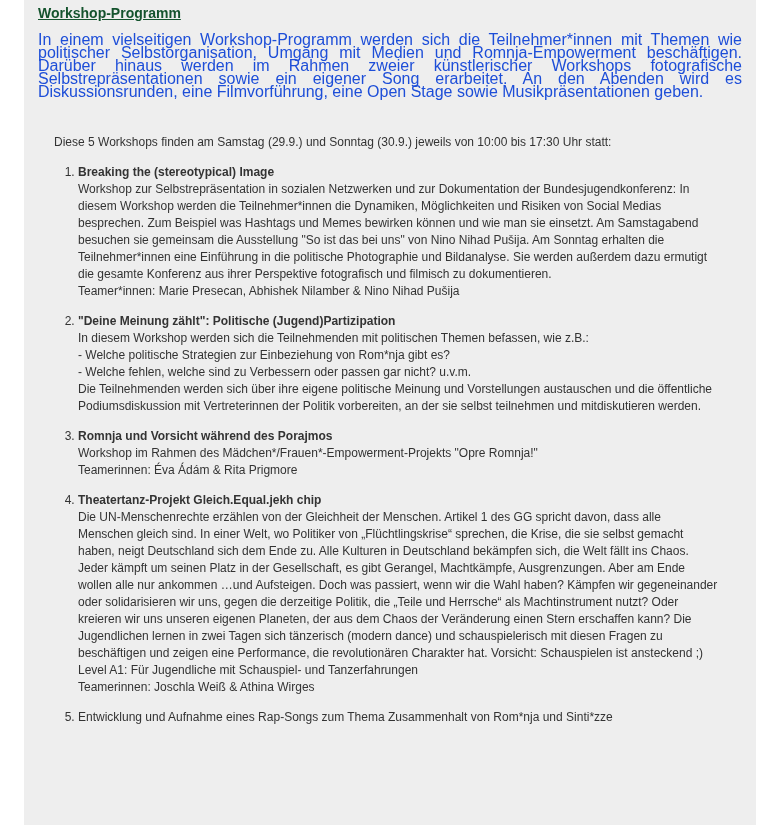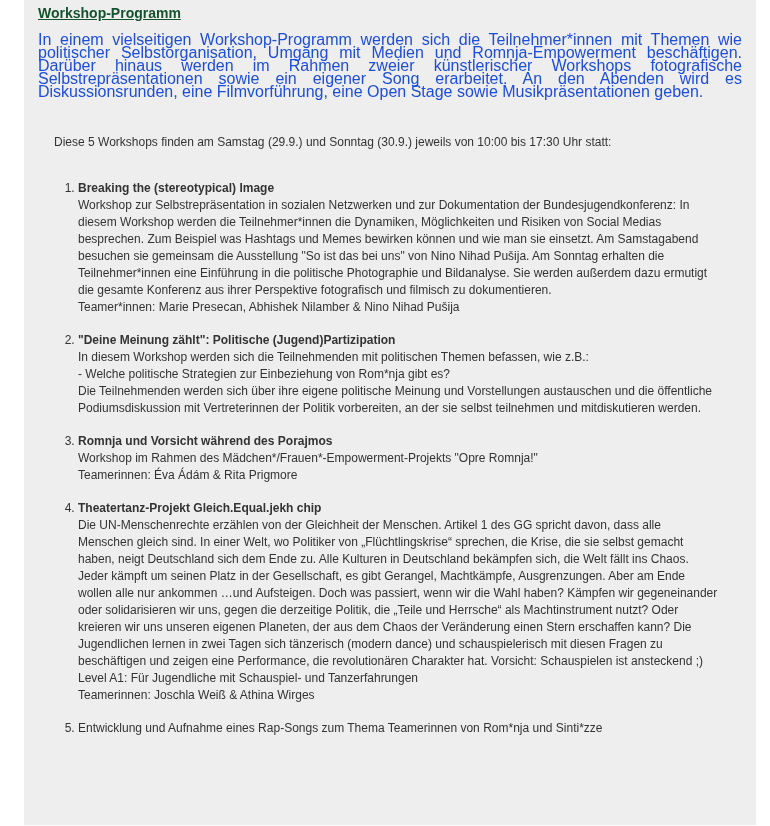--- a/index.html
+++ b/index.html
@@ -52,21 +52,21 @@
       position: absolute;
       top: 164px;
       left: 14px;
       margin: 0;
       padding: 0 0 0 40px;
       width: 640px;
       font-size: 12px;
       line-height: 17px;
     }
     ol.workshops li {
-      margin: 16px 0 13px 0;
+      margin: 0 0 13px 0;
       padding: 0;
     }
     .ws-title {
       font-weight: bold;
       color: #333333;
       display: block;
     }
     .ws-line {
       display: block;
     }
@@ -82,29 +82,30 @@
   <ol class="workshops">
     <li>
       <span class="ws-title">Breaking the (stereotypical) Image</span>
       <span class="ws-line">Workshop zur Selbstrepräsentation in sozialen Netzwerken und zur Dokumentation der Bundesjugendkonferenz: In diesem Workshop werden die Teilnehmer*innen die Dynamiken, Möglichkeiten und Risiken von Social Medias besprechen. Zum Beispiel was Hashtags und Memes bewirken können und wie man sie einsetzt. Am Samstagabend besuchen sie gemeinsam die Ausstellung "So ist das bei uns" von Nino Nihad Pušija. Am Sonntag erhalten die Teilnehmer*innen eine Einführung in die politische Photographie und Bildanalyse. Sie werden außerdem dazu ermutigt die gesamte Konferenz aus ihrer Perspektive fotografisch und filmisch zu dokumentieren.</span>
       <span class="ws-line">Teamer*innen: Marie Presecan, Abhishek Nilamber &amp; Nino Nihad Pušija</span>
     </li>
     <li>
       <span class="ws-title">"Deine Meinung zählt": Politische (Jugend)Partizipation</span>
       <span class="ws-line">In diesem Workshop werden sich die Teilnehmenden mit politischen Themen befassen, wie z.B.:</span>
       <span class="ws-line">- Welche politische Strategien zur Einbeziehung von Rom*nja gibt es?</span>
+      <span class="ws-line">- Welche fehlen, welche sind zu Verbessern oder passen gar nicht? u.v.m.</span>
       <span class="ws-line">Die Teilnehmenden werden sich über ihre eigene politische Meinung und Vorstellungen austauschen und die öffentliche Podiumsdiskussion mit Vertreterinnen der Politik vorbereiten, an der sie selbst teilnehmen und mitdiskutieren werden.</span>
     </li>
     <li>
       <span class="ws-title">Romnja und Vorsicht während des Porajmos</span>
       <span class="ws-line">Workshop im Rahmen des Mädchen*/Frauen*-Empowerment-Projekts "Opre Romnja!"</span>
       <span class="ws-line">Teamerinnen: Éva Ádám &amp; Rita Prigmore</span>
     </li>
     <li>
       <span class="ws-title">Theatertanz-Projekt Gleich.Equal.jekh chip</span>
       <span class="ws-line">Die UN-Menschenrechte erzählen von der Gleichheit der Menschen. Artikel 1 des GG spricht davon, dass alle Menschen gleich sind. In einer Welt, wo Politiker von „Flüchtlingskrise“ sprechen, die Krise, die sie selbst gemacht haben, neigt Deutschland sich dem Ende zu. Alle Kulturen in Deutschland bekämpfen sich, die Welt fällt ins Chaos. Jeder kämpft um seinen Platz in der Gesellschaft, es gibt Gerangel, Machtkämpfe, Ausgrenzungen. Aber am Ende wollen alle nur ankommen …und Aufsteigen. Doch was passiert, wenn wir die Wahl haben? Kämpfen wir gegeneinander oder solidarisieren wir uns, gegen die derzeitige Politik, die „Teile und Herrsche“ als Machtinstrument nutzt? Oder kreieren wir uns unseren eigenen Planeten, der aus dem Chaos der Veränderung einen Stern erschaffen kann? Die Jugendlichen lernen in zwei Tagen sich tänzerisch (modern dance) und schauspielerisch mit diesen Fragen zu beschäftigen und zeigen eine Performance, die revolutionären Charakter hat. Vorsicht: Schauspielen ist ansteckend ;) Level A1: Für Jugendliche mit Schauspiel- und Tanzerfahrungen</span>
       <span class="ws-line">Teamerinnen: Joschla Weiß &amp; Athina Wirges</span>
     </li>
     <li>
-      <span class="ws-line">Entwicklung und Aufnahme eines Rap-Songs zum Thema Teamerinnen von Rom*nja und Sinti*zze</span>
+      <span class="ws-line">Entwicklung und Aufnahme eines Rap-Songs zum Thema Zusammenhalt von Rom*nja und Sinti*zze</span>
     </li>
   </ol>
 </div>
 
 </body></html>

